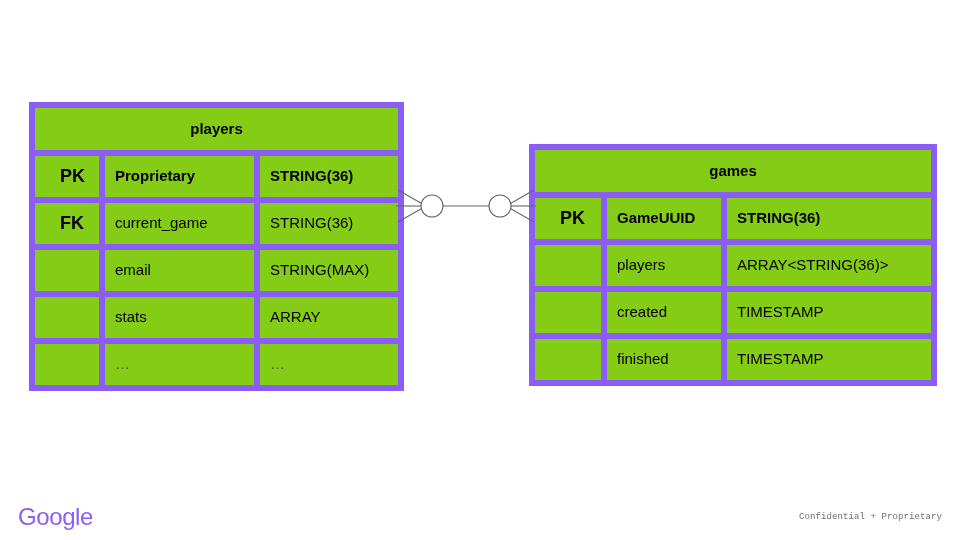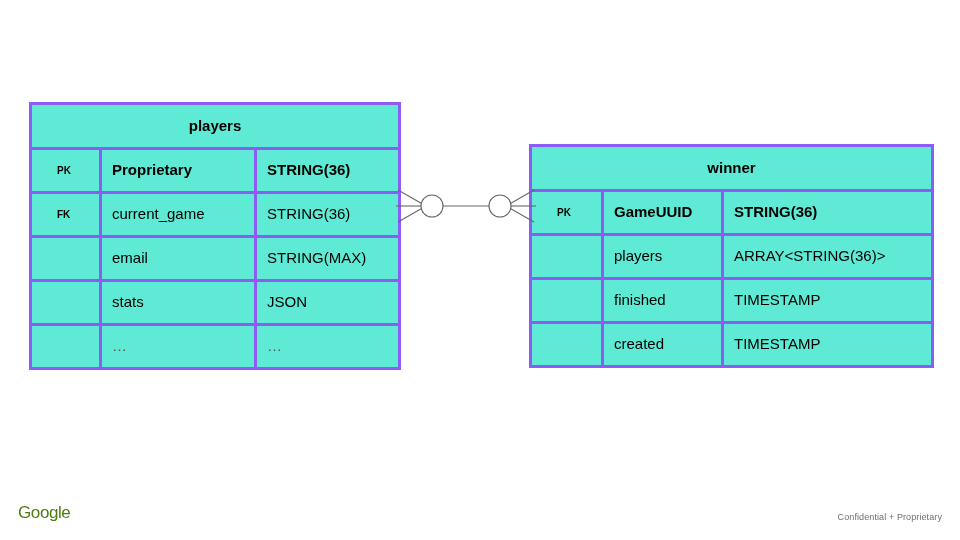--- a/index.html
+++ b/index.html
@@ -22,40 +22,40 @@
   }
 
   
   .entity {
     position: absolute;
     border-collapse: collapse;
     table-layout: fixed;
     background: #d6e0e1;
   }
   .entity td {
-    border: 3px solid #8b5cf6;
-    background: #5eead4;
+    border: 6px solid #8b5cf6;
+    background: #84cc16;
     color: #000000;
     font-size: 15px;
     line-height: 1.1;
     padding: 0 10px;
     height: 41px;
     vertical-align: middle;
     white-space: nowrap;
     overflow: hidden;
   }
   .entity td.title {
     text-align: center;
     font-weight: bold;
     font-size: 15px;
     height: 42px;
   }
   .entity td.keycol {
     font-weight: bold;
-    font-size: 10px;
+    font-size: 18px;
     padding-left: 25px;
   }
   .entity tr.pkrow td {
     font-weight: bold;
   }
   .entity td.ellipsis {
     color: #555555;
     letter-spacing: 1px;
   }
 
@@ -79,32 +79,33 @@
     width: 148px;
     height: 56px;
   }
   #relationship svg { display: block; }
 
   
   #google-wordmark {
     position: absolute;
     left: 18px;
     top: 503px;
-    font-size: 17px;
-    color: #4d7c0f;
+    font-size: 24px;
+    color: #8b5cf6;
     font-family: "Liberation Sans", sans-serif;
     letter-spacing: -0.4px;
   }
   #confidential-note {
     position: absolute;
     right: 18px;
     top: 512px;
     font-size: 9px;
     color: #6f6f6f;
     letter-spacing: 0.1px;
+    font-family: Liberation Mono, monospace;
   }
 </style>
 </head>
 <body>
 
 <div class="slide">
 
   <table class="entity" id="players-table">
     <colgroup>
         <col class="c1">
@@ -126,58 +127,58 @@
         <td>STRING(36)</td>
       </tr>
       <tr>
         <td class="keycol"></td>
         <td>email</td>
         <td>STRING(MAX)</td>
       </tr>
       <tr>
         <td class="keycol"></td>
         <td>stats</td>
-        <td>JSON</td>
+        <td>ARRAY</td>
       </tr>
       <tr>
         <td class="keycol"></td>
         <td class="ellipsis">…</td>
         <td class="ellipsis">…</td>
       </tr>
     </tbody>
   </table>
 
   <table class="entity" id="games-table">
     <colgroup>
         <col class="c1">
         <col class="c2">
         <col class="c3">
       </colgroup>
     <tbody>
       <tr>
-        <td class="title" colspan="3">winner</td>
+        <td class="title" colspan="3">games</td>
       </tr>
       <tr class="pkrow">
         <td class="keycol">PK</td>
         <td>GameUUID</td>
         <td>STRING(36)</td>
       </tr>
       <tr>
         <td class="keycol"></td>
         <td>players</td>
         <td>ARRAY&lt;STRING(36)&gt;</td>
       </tr>
       <tr>
         <td class="keycol"></td>
+        <td>created</td>
+        <td>TIMESTAMP</td>
+      </tr>
+      <tr>
+        <td class="keycol"></td>
         <td>finished</td>
-        <td>TIMESTAMP</td>
-      </tr>
-      <tr>
-        <td class="keycol"></td>
-        <td>created</td>
         <td>TIMESTAMP</td>
       </tr>
     </tbody>
   </table>
 
   <div id="relationship">
     <svg width="148" height="56" viewBox="0 0 148 56" xmlns="http://www.w3.org/2000/svg">
       <g stroke="#666666" stroke-width="1.1" fill="none">
 
         <line x1="46" y1="28" x2="102" y2="28"></line>

